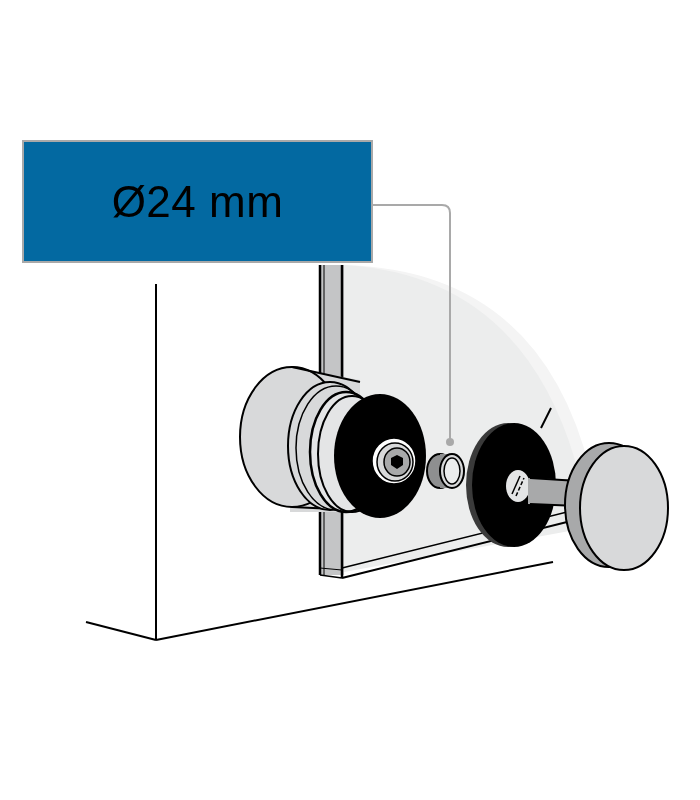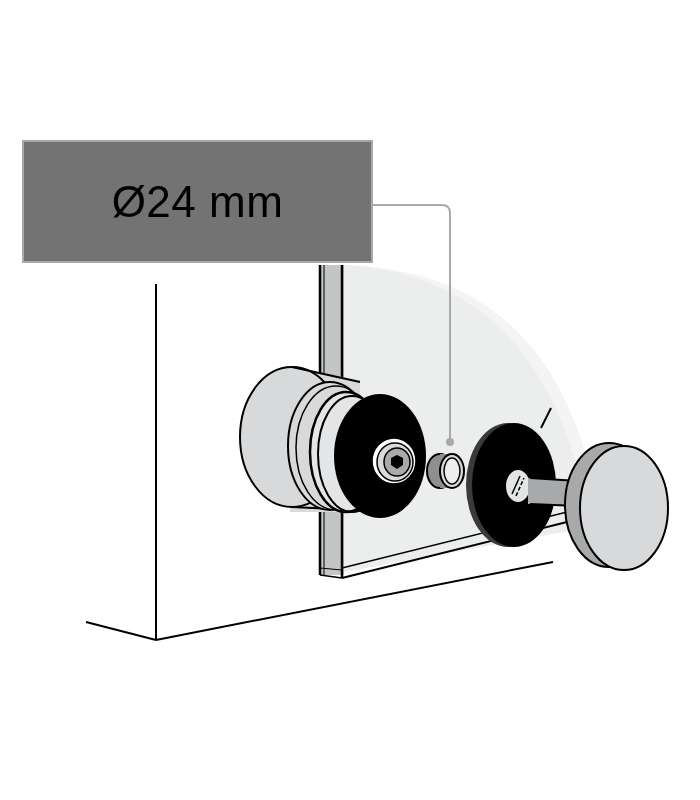--- a/index.html
+++ b/index.html
@@ -1,20 +1,20 @@
 <!DOCTYPE html>
 <html><head>
   <meta charset="utf-8">
   <style>
     html, body { margin: 0; padding: 0; background: #ffffff; }
     body { width: 700px; height: 800px; position: relative; overflow: hidden; font-family: "Liberation Sans", sans-serif; }
     #diagram { position: absolute; left: 0; top: 0; width: 700px; height: 800px; }
     .label-box {
       position: absolute; left: 22px; top: 140px; width: 351px; height: 123px;
-      border: 2px solid #a9a9a9; background: #737373; box-sizing: border-box;
+      border: 2px solid #a9a9a9; background: #0369a1; box-sizing: border-box;
       display: flex; align-items: center; justify-content: center;
     }
     .label-text { font-family: "Liberation Sans", sans-serif; font-size: 44px; color: #000; letter-spacing: 0.5px; }
   </style>
 </head>
 <body>
 
 <svg id="diagram" viewBox="0 0 700 800" xmlns="http://www.w3.org/2000/svg">
 
   <g stroke="#000" stroke-width="2" fill="none">

